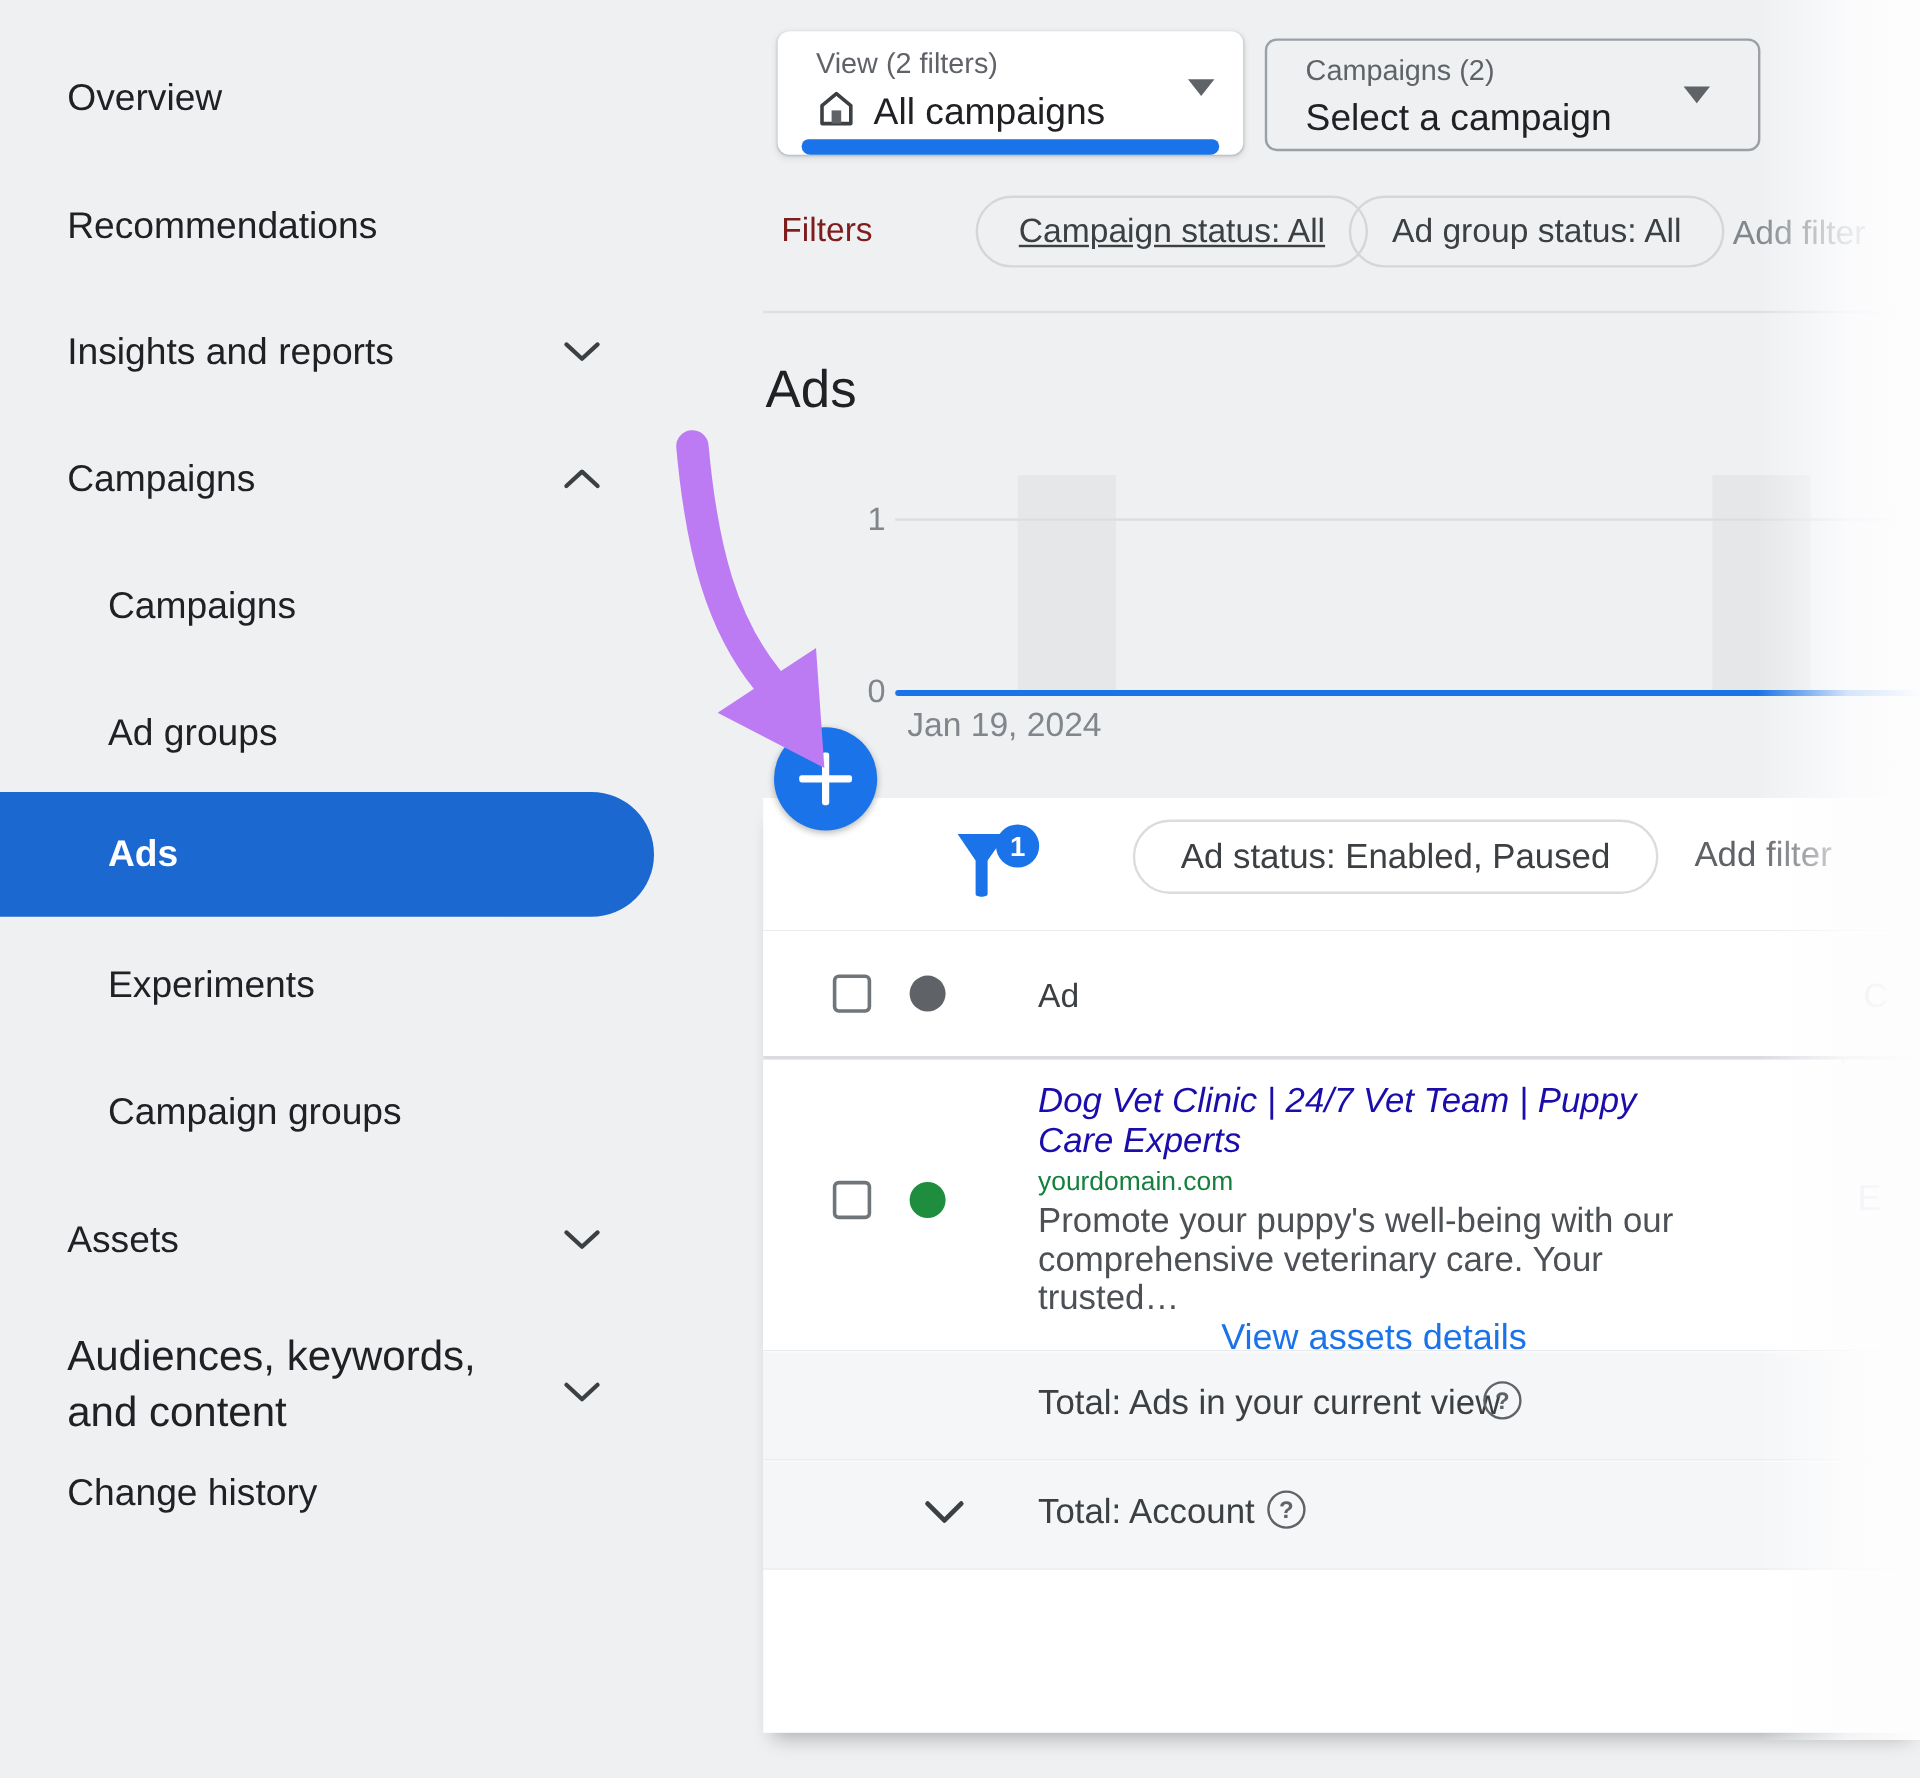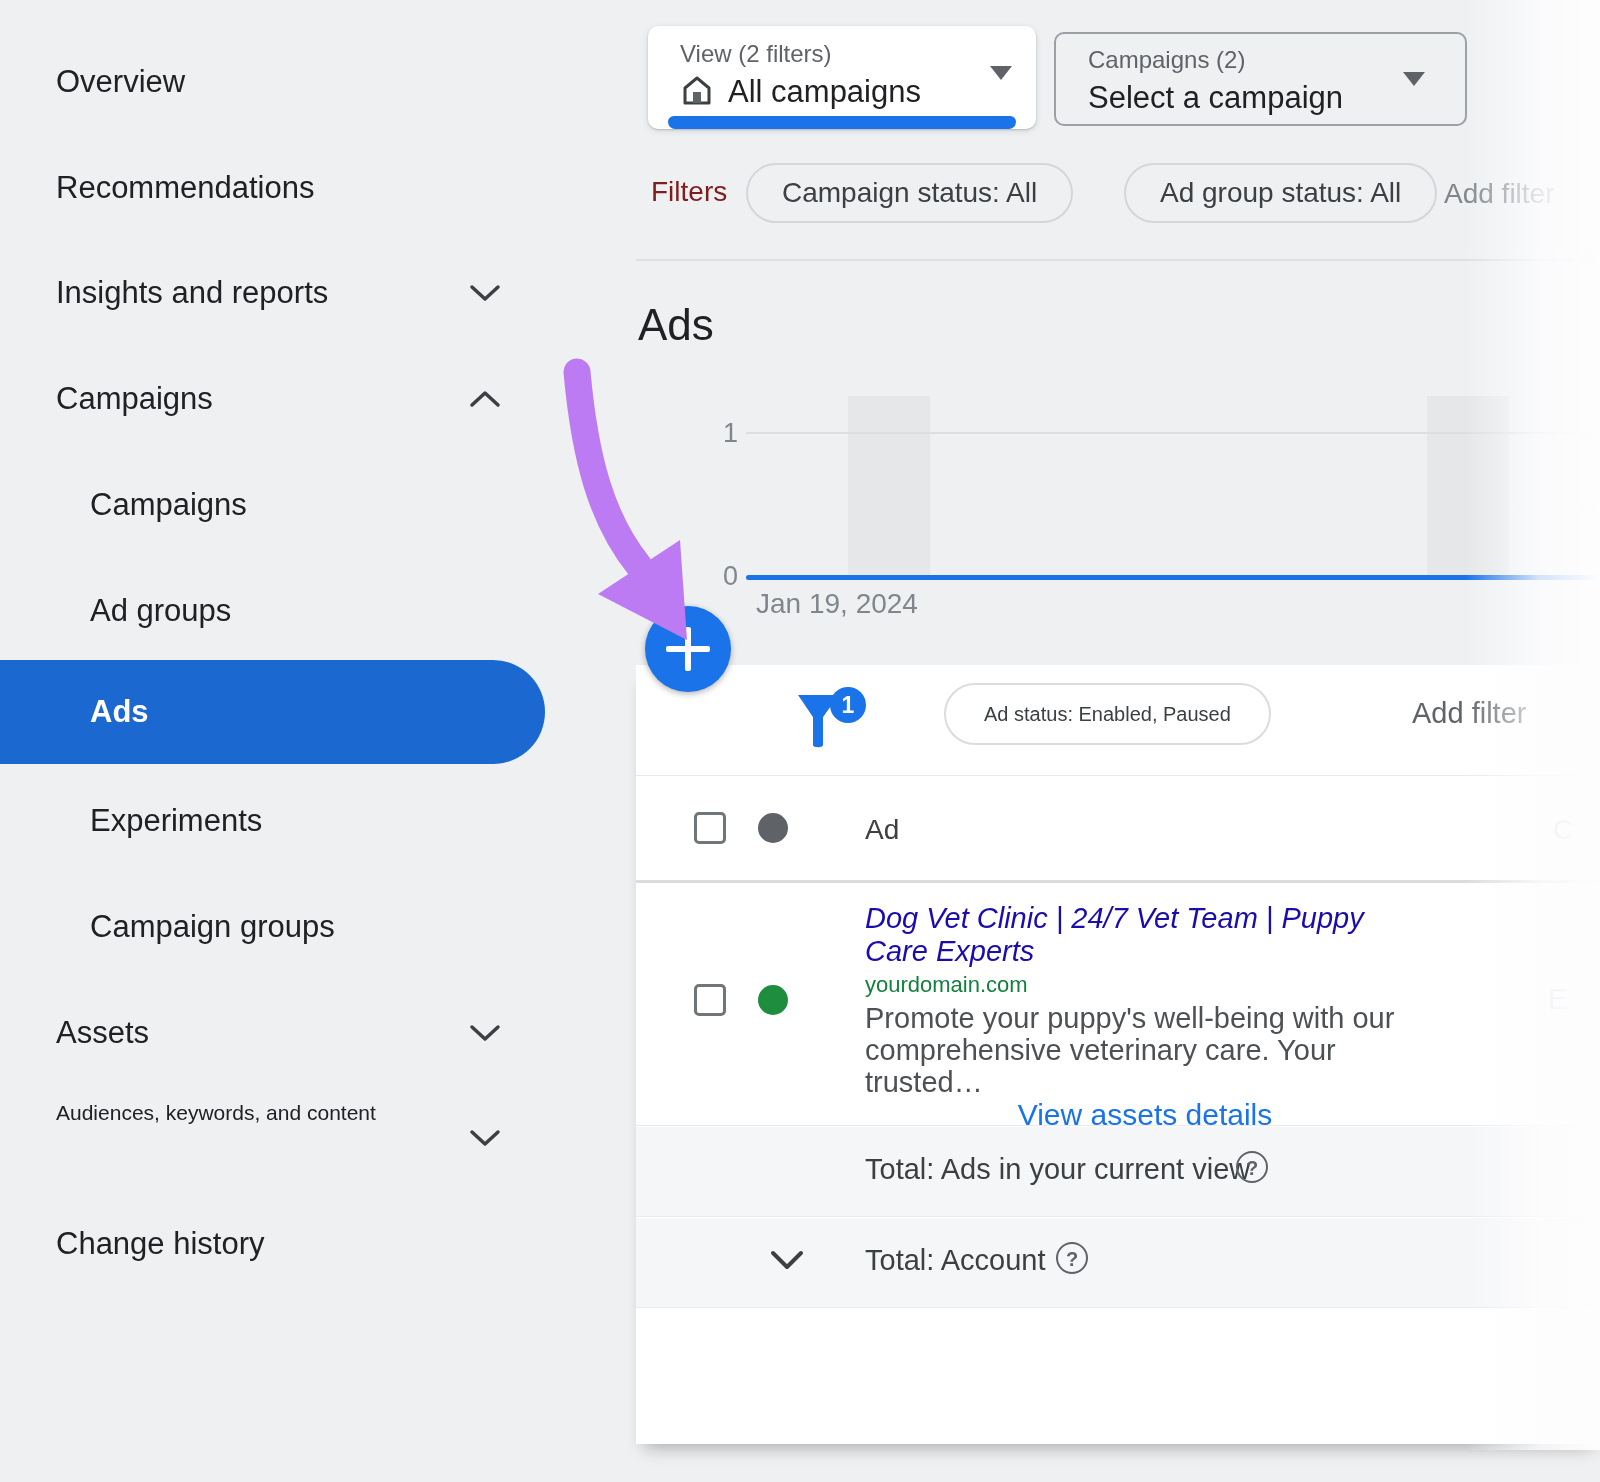--- a/index.html
+++ b/index.html
@@ -19,21 +19,21 @@
     display:flex; align-items:center;
   }
   .nav-item .lbl { padding-left:56px; }
   .nav-item.sub .lbl { padding-left:90px; }
   .nav-item .chev { position:absolute; left:468px; top:50%; transform:translateY(-50%); }
   .nav-item.selected-pill {
     left:0; width:545px; height:104px;
     background:#1b68d1; border-radius:0 52px 52px 0;
   }
   .nav-item.selected-pill .lbl { color:#ffffff; font-weight:bold; }
-  .nav-two-line { position:absolute; left:0; width:560px; font-size:21px; line-height:46px; cursor:pointer; }
+  .nav-two-line { position:absolute; left:0; width:560px; font-size:35px; line-height:46px; cursor:pointer;margin-top:18px; }
   .nav-two-line .lbl { display:block; padding-left:56px; width:420px; }
   .nav-two-line .chev { position:absolute; left:468px; top:28px; }
 
   
   .view-card {
     position:absolute; left:648px; top:26px; width:388px; height:103px;
     background:#ffffff; border-radius:10px;
     box-shadow:0 1px 2px rgba(60,64,67,.25), 0 2px 6px rgba(60,64,67,.12);
     cursor:pointer;
   }
@@ -58,21 +58,21 @@
     border-top:14px solid #5f6368;
   }
 
   
   .filters-label { position:absolute; left:651px; top:176px; font-size:28px; color:#7f1d1d; }
   .chip {
     position:absolute; top:163px; height:60px; border:2px solid #d4d7da; border-radius:30px;
     font-size:28px; color:#3c4043; line-height:56px; padding:0 34px; background:transparent;
     cursor:pointer; white-space:nowrap;
   }
-  .chip.c1 { left:746px; }
+  .chip.c1 { left:813px;text-decoration:underline; }
   .chip.c2 { left:1124px; }
   .add-filter-top { position:absolute; left:1444px; top:178px; font-size:28px; color:#80868b; cursor:pointer; white-space:nowrap; }
   .top-divider { position:absolute; left:636px; top:259px; width:964px; height:2px; background:#dde0e3; }
 
   
   .page-title { position:absolute; left:638px; top:300px; font-size:44px; font-weight:400; color:#202124; }
   .chart { position:absolute; left:700px; top:388px; width:900px; height:230px; }
   .chart .band { position:absolute; background:#e5e7e9; top:8px; height:182px; width:82px; }
   .chart .band.b1 { left:148px; }
   .chart .band.b2 { left:727px; }
@@ -102,21 +102,21 @@
   .col-sep { position:absolute; left:899px; top:110px; width:2px; height:352px; background:#e8eaed; }
   .toolbar { position:absolute; left:0; top:0; width:100%; height:110px; }
   .funnel-wrap { position:absolute; left:160px; top:28px; width:70px; height:62px; cursor:pointer; }
   .funnel-badge {
     position:absolute; left:34px; top:-6px; width:36px; height:36px; border-radius:50%;
     background:#1a73e8; color:#fff; font-size:23px; font-weight:bold;
     text-align:center; line-height:36px;
   }
   .status-chip {
     position:absolute; left:308px; top:18px; height:62px; border:2px solid #dadce0; border-radius:31px;
-    font-size:20px; color:#3c4043; line-height:58px; padding:0 38px; background:#fff; cursor:pointer;
+    font-size:29px; color:#3c4043; line-height:58px; padding:0 38px; background:#fff; cursor:pointer;
     white-space:nowrap;
   }
   .add-filter-toolbar { position:absolute; left:776px; top:32px; font-size:29px; color:#5f6368; cursor:pointer; white-space:nowrap; }
   .toolbar-divider { position:absolute; left:0; top:110px; width:100%; height:1px; background:#e8eaed; }
 
   .thead { position:absolute; left:0; top:111px; width:100%; height:107px; border-bottom:3px solid #dadce0; background:#fff; }
   .checkbox {
     position:absolute; width:32px; height:32px; border:3px solid #70757a; border-radius:5px;
     background:#fff; cursor:pointer;
   }

